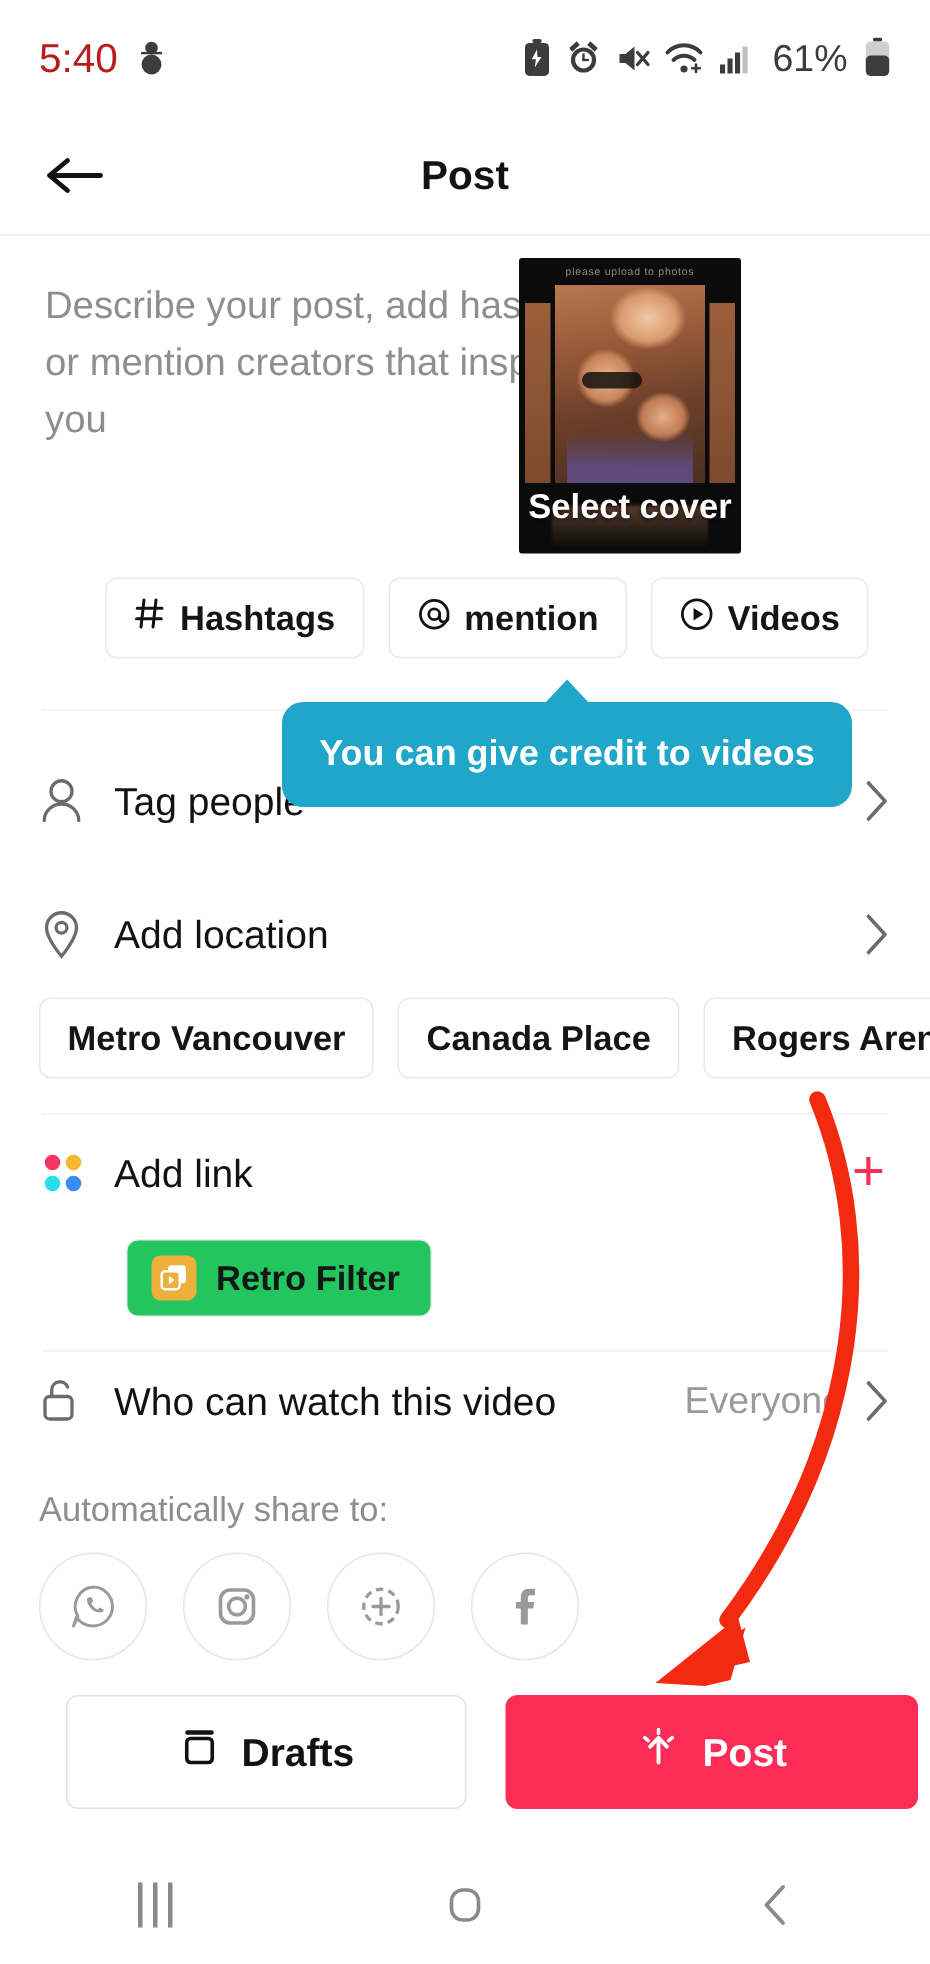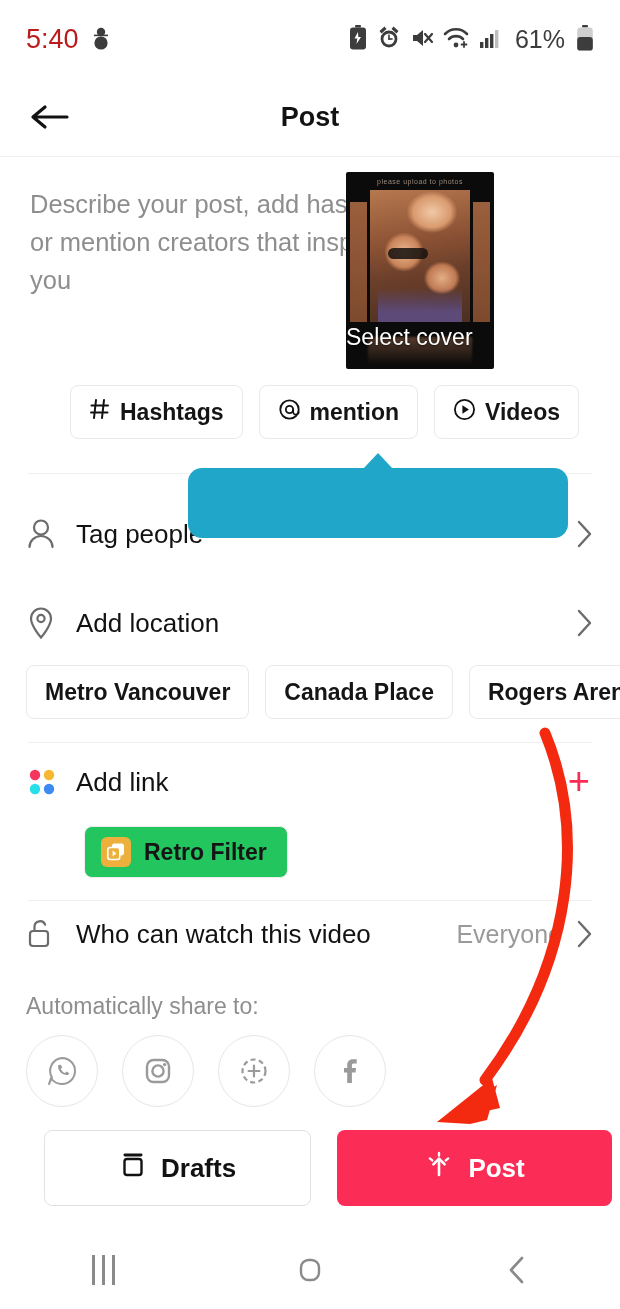--- a/index.html
+++ b/index.html
@@ -22,21 +22,21 @@
     display: flex; align-items: center;
     padding: 0 26px;
     color: #4a4a4a;
   }
   .sb-time {
     font-size: 27px; font-weight: 400; color: #b91c1c;
     letter-spacing: 0px;
   }
   .sb-left-icon { margin-left: 12px; display: flex; align-items: center; }
   .sb-spacer { flex: 1; }
-  .sb-right { display: flex; align-items: flex-start; gap: 9px; }
+  .sb-right { display: flex; align-items: center; gap: 9px; }
   .sb-right svg { display: block; }
   .sb-pct { font-size: 25px; color: #3c3c3c; margin-left: 3px; margin-right: 2px; }
 
   
   .header {
     position: absolute; top: 78px; left: 0;
     width: 620px; height: 79px;
     display: flex; align-items: center;
     border-bottom: 1px solid #efefef;
   }
@@ -100,22 +100,22 @@
     position: absolute; right: 4px; top: 30px; width: 17px; height: 120px;
     background: linear-gradient(180deg,#9a5f3c,#7d4a2e);
   }
   .cover-reflection {
     position: absolute; left: 22px; bottom: 4px; width: 104px; height: 28px;
     background: linear-gradient(180deg, rgba(150,100,70,.55), rgba(20,14,10,.05));
     filter: blur(1px);
   }
   .cover-label {
     position: absolute; left: 0; bottom: 18px; width: 100%;
-    text-align: left;
-    font-size: 23px; font-weight: 400; color: #ffffff;
+    text-align: center;
+    font-size: 23px; font-weight: 700; color: #ffffff;
     text-shadow: 0 1px 3px rgba(0,0,0,.7);
   }
 
   
   .chip-row {
     display: flex; align-items: center; gap: 16px;
     padding-left: 26px;
   }
   .chip {
     display: inline-flex; align-items: center; gap: 9px;
@@ -491,20 +491,21 @@
           <path d="M9.4 14.4 L15 8.6 L20.6 14.4" stroke="#fff" stroke-width="2.6" fill="none" stroke-linecap="round" stroke-linejoin="round"></path>
           <path d="M5.8 8.4 L8.2 10.4 M24.2 8.4 L21.8 10.4 M15 3 V5.6" stroke="#fff" stroke-width="2.4" stroke-linecap="round"></path>
         </svg>
       </span>
       <span>Post</span>
     </div>
   </div>
 
   <div class="tooltip">
     <div class="tooltip-arrow"></div>
+    <div class="tooltip-text">You can give credit to videos</div>
   </div>
 
   <svg class="annot" viewBox="0 0 620 1309">
     <path d="M545 733 C 585 830, 575 960, 485 1080" stroke="#f32a10" stroke-width="11" fill="none" stroke-linecap="round"></path>
     <path d="M437 1122 L497 1085 L487 1120 L470 1124 Z" fill="#f32a10"></path>
     <path d="M437 1122 L492 1078 L500 1108 Z" fill="#f32a10"></path>
   </svg>
 
   <div class="navbar">
     <div class="nav-btn">

